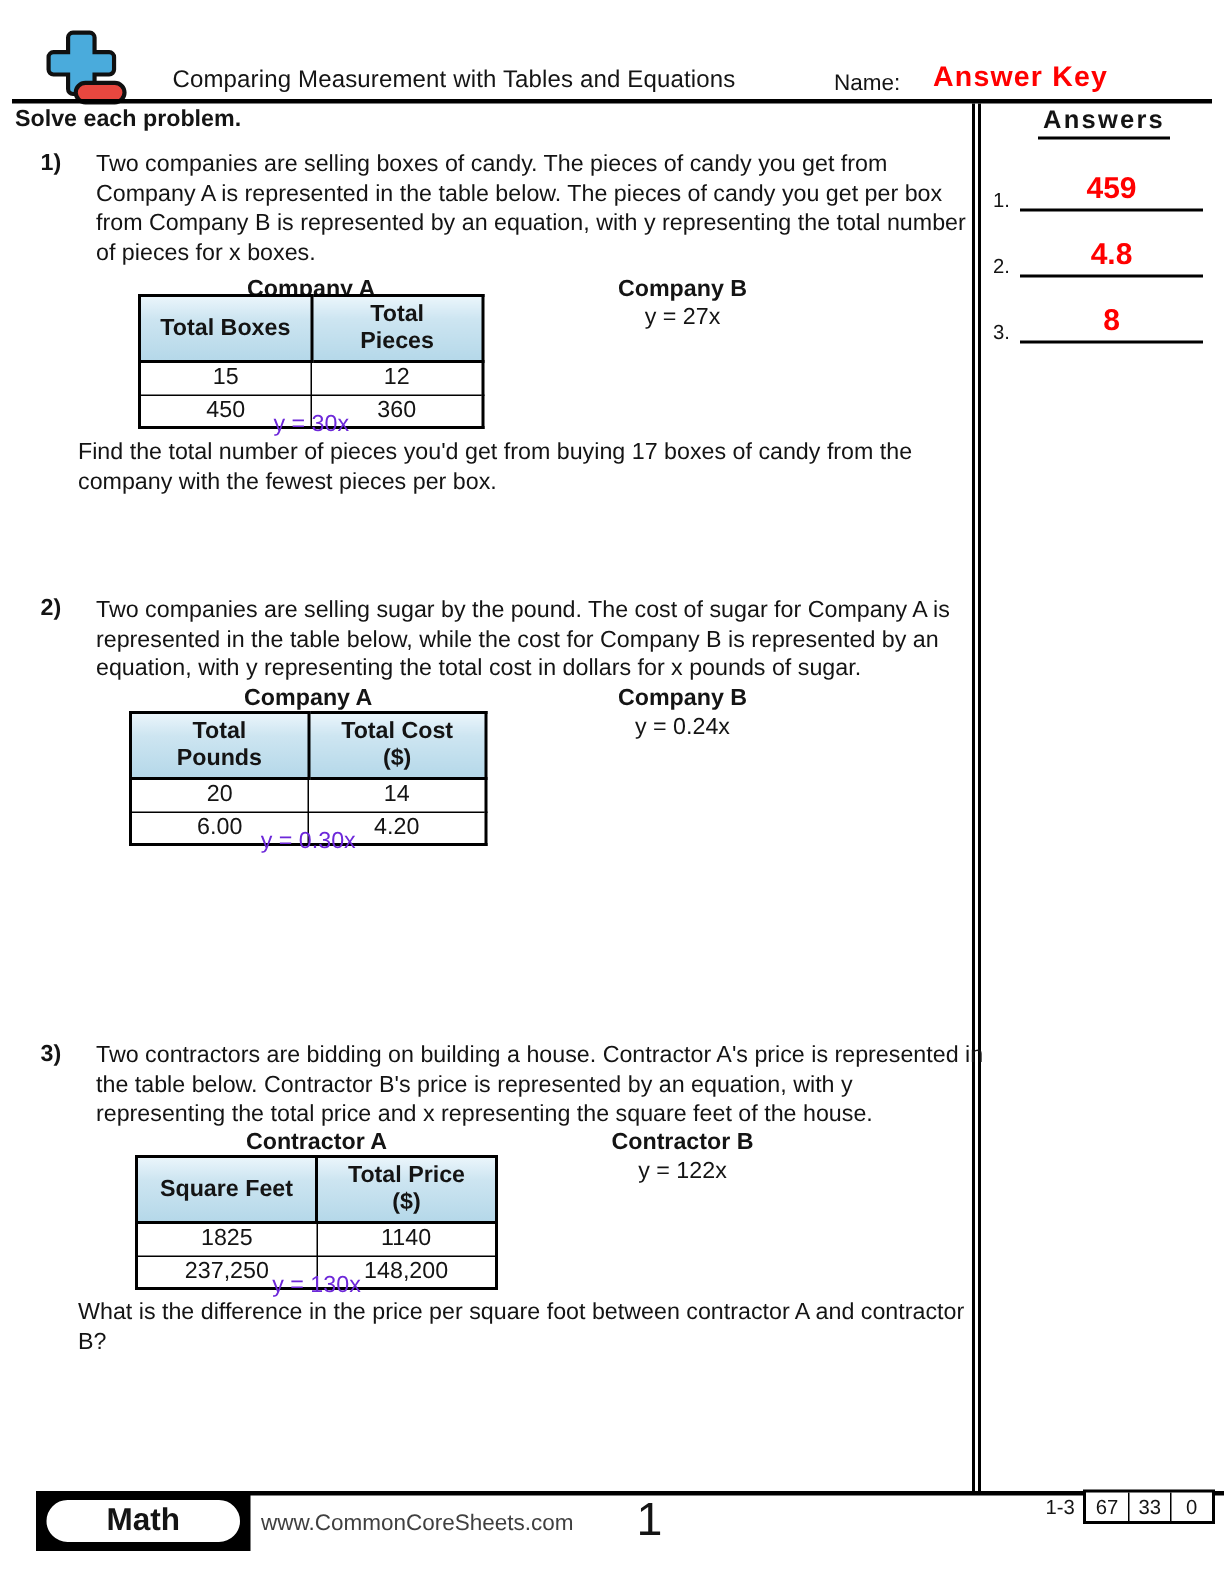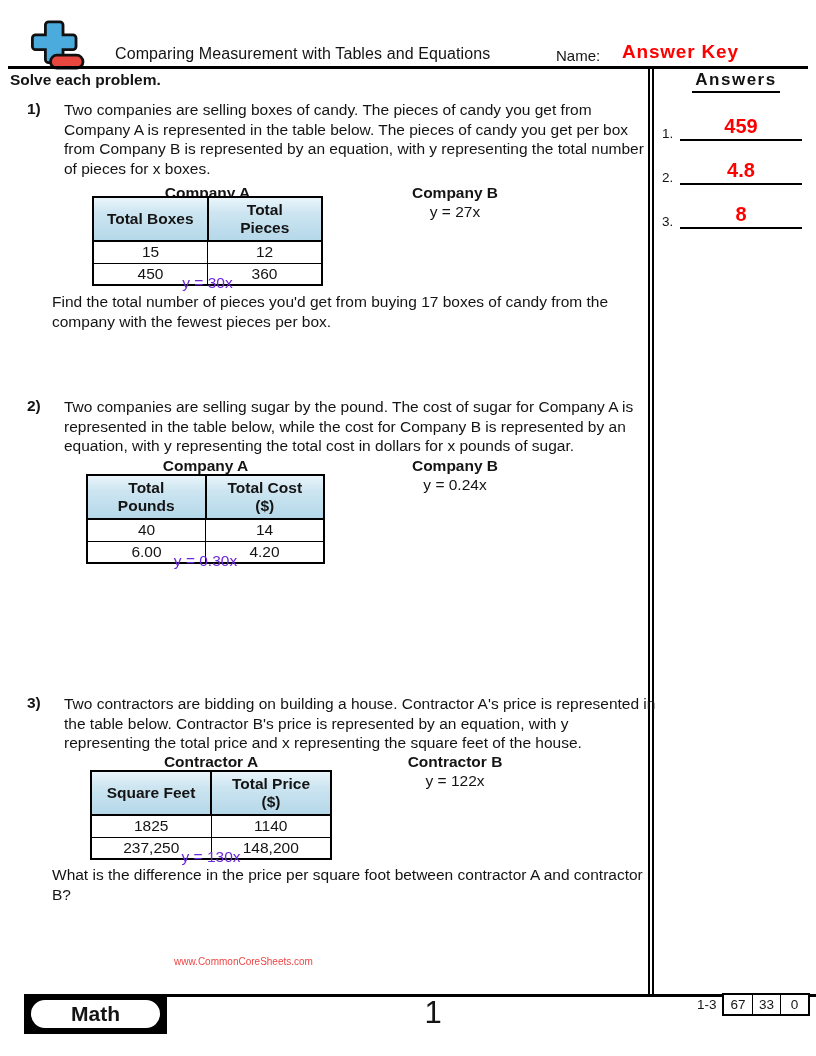--- a/index.html
+++ b/index.html
@@ -39,21 +39,21 @@
   .ws-table td { border:1px solid #000; font-size:15.5px; text-align:center; height:22px; padding:0 6px; }
   .table-eq { position:absolute; text-align:center; font-size:15.5px; color:#6d28d9; }
   .right-title { position:absolute; left:370px; width:170px; text-align:center; font-size:15.5px; font-weight:700; }
   .right-eq { position:absolute; left:370px; width:170px; text-align:center; font-size:15.5px; }
   .p-question { position:absolute; left:52px; width:598px; font-size:15.5px; line-height:19.6px; }
   
   .footer-rule { position:absolute; left:24px; top:994px; width:792px; height:3px; background:#000; }
   .math-badge { position:absolute; left:24px; top:994px; width:143px; height:40px; background:#000; padding:4px 5px; }
   .math-badge-pill { width:100%; height:100%; background:#fff; border:2.5px solid #000; border-radius:17px;
     display:flex; align-items:center; justify-content:center; font-size:21px; font-weight:700; }
-  .website { position:absolute; left:174px; top:956px; font-size:10px; color:#ef4444; text-decoration:none; }
+  .website { position:absolute; left:174px; top:1007px; font-size:15px; color:#404040; text-decoration:none; }
   .page-num { position:absolute; left:403px; top:995px; width:60px; text-align:center; font-size:31px; font-weight:400; }
   .range-label { position:absolute; left:697px; top:997px; font-size:13.5px; }
   .score-boxes { position:absolute; left:722px; top:993px; display:flex; border:2px solid #000; background:#fff; }
   .score-cell { width:28px; height:19px; text-align:center; font-size:13.5px; line-height:19px; border-left:1px solid #000; }
   .score-cell:first-child { border-left:none; }
 </style>
 </head>
 <body>
 
 <div class="page">
@@ -125,21 +125,21 @@
     <div class="table-title" style="left:86px; top:60px; width:239px;">Company A</div>
     <table class="ws-table" style="left:86px; top:77px; width:239px;">
       <thead>
         <tr>
           <th>Total Pounds</th>
           <th>Total Cost ($)</th>
         </tr>
       </thead>
       <tbody>
         <tr>
-          <td>40</td>
+          <td>20</td>
           <td>14</td>
         </tr>
         <tr>
           <td>6.00</td>
           <td>4.20</td>
         </tr>
       </tbody>
     </table>
     <div class="table-eq" style="left:86px; top:155px; width:239px;">y = 0.30x</div>
     <div class="right-title" style="top:60px;">Company B</div>

